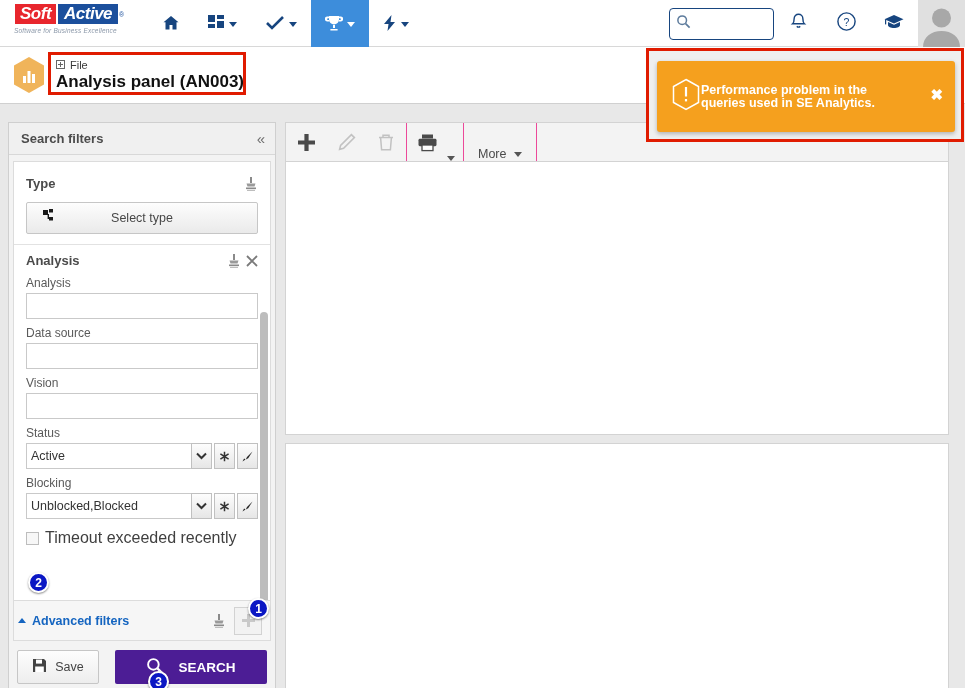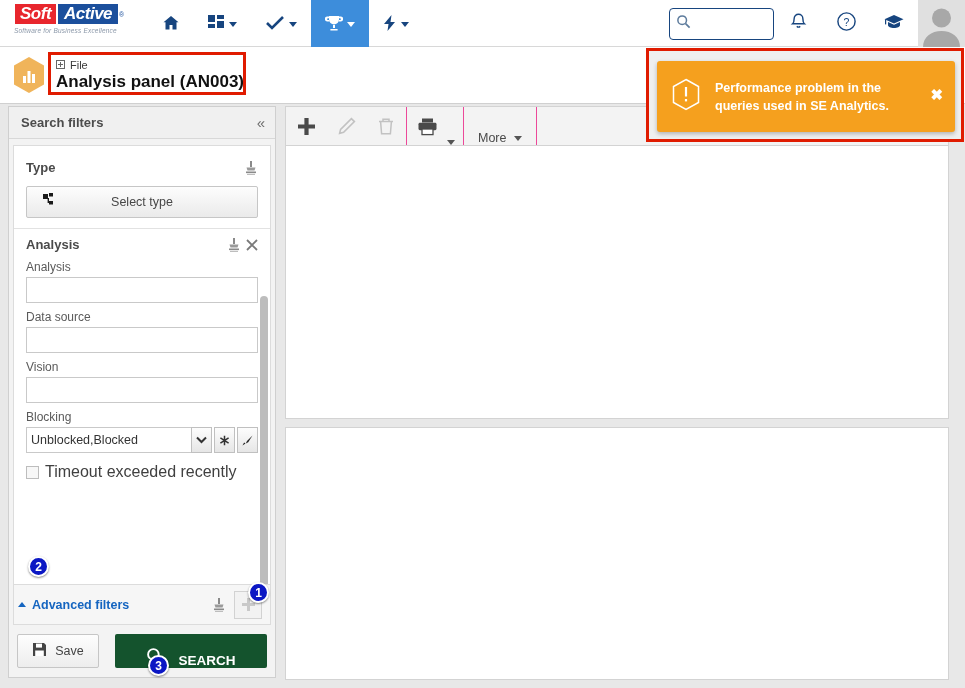--- a/index.html
+++ b/index.html
@@ -83,21 +83,21 @@
   .boxplus:before { left: 3px; top: 1px; width: 1px; height: 5px; }
   .boxplus:after { left: 1px; top: 3px; width: 5px; height: 1px; }
   .page-title { font-size: 17px; font-weight: bold; color: #111; margin-top: 1px; }
 
   .hl-title {
     position: absolute; left: 48px; top: 52px; width: 198px; height: 43px;
     border: 3px solid #e01b00; z-index: 40; pointer-events: none;
   }
 
   
-  .content { position: absolute; left: 0; top: 104px; width: 965px; height: 434px; }
+  .content { position: absolute; left: 0; top: 120px; width: 965px; height: 434px; }
 
   
   .filters {
     position: absolute; left: 8px; top: 2px; width: 268px; height: 572px;
     background: #f3f3f3; border: 1px solid #cfcfcf;
     display: flex; flex-direction: column;
   }
   .filters-head {
     height: 32px; background: #f0f0f0; border-bottom: 1px solid #d8d8d8;
     display: flex; align-items: center; justify-content: space-between;
@@ -183,22 +183,22 @@
   .footer-bar {
     height: 52px; display: flex; align-items: center; gap: 16px; padding: 0 8px;
   }
   .save-btn {
     height: 34px; width: 82px; border: 1px solid #c6c6c6; border-radius: 2px;
     background: linear-gradient(#fdfdfd, #ededed);
     display: flex; align-items: center; justify-content: center; gap: 8px;
     font-size: 12.5px; color: #444; cursor: pointer;
   }
   .search-btn {
-    height: 34px; flex: 1; background: #14532d; border: none; border-radius: 2px;
-    display: flex; align-items: flex-end; justify-content: center; gap: 14px;
+    height: 34px; flex: 1; background: #4c1d95; border: none; border-radius: 2px;
+    display: flex; align-items: center; justify-content: center; gap: 14px;
     color: #fff; font-size: 13.5px; font-weight: bold; cursor: pointer;
     position: relative;
   }
 
   
   .badge {
     position: absolute; width: 21px; height: 21px; border-radius: 50%;
     background: #0b17c4; color: #fff; font-size: 12px; font-weight: bold;
     display: flex; align-items: center; justify-content: center;
     border: 2px solid #ffffff; box-shadow: 0 1px 2px rgba(0,0,0,.45); z-index: 30;
@@ -239,22 +239,22 @@
     position: absolute; left: 646px; top: 48px; width: 318px; height: 94px;
     border: 3px solid #e01b00; z-index: 50; background: #efefef;
   }
   .toast {
     position: absolute; left: 8px; top: 10px; width: 298px; height: 71px;
     background: #f5a01e; border-radius: 3px; display: flex; align-items: center;
     box-shadow: 0 2px 4px rgba(0,0,0,.25);
   }
   .toast-ic { margin-left: 14px; flex: none; }
   .toast-msg {
-    margin-left: 14px; color: #ffffff; font-size: 12.5px; font-weight: bold;
-    line-height: 18px; width: 200px;
+    color: #ffffff; font-size: 12.5px; font-weight: bold;
+    line-height: 13px; width: 200px;
   }
   .toast-close {
     position: absolute; right: 12px; top: 26px; color: #fff; cursor: pointer;
     font-size: 15px; font-weight: bold; line-height: 1;
   }
 </style>
 </head>
 <body>
 
 <div class="app">
@@ -443,20 +443,42 @@
           <div class="field">
             <div class="field-label">Data source</div>
             <input class="txt" type="text" value="" style="">
           </div>
 
           <div class="field">
             <div class="field-label">Vision</div>
             <input class="txt" type="text" value="" style="">
           </div>
 
+          <div class="field">
+            <div class="field-label">Status</div>
+            <div class="combo-row">
+              <span class="combo-val">Active</span>
+              <span class="mini-btn attached">
+                <svg width="11" height="8" viewBox="0 0 11 8">
+                    <path d="M1 1.5l4.5 4.5L10 1.5" fill="none" stroke="#333" stroke-width="2"></path>
+                  </svg>
+              </span>
+              <span class="mini-btn">
+                <svg width="11" height="11" viewBox="0 0 11 11">
+                    <path d="M5.5 0.8v9.4M1.4 2.8l8.2 5.4M9.6 2.8L1.4 8.2" stroke="#333" stroke-width="1.5"></path>
+                  </svg>
+              </span>
+              <span class="mini-btn">
+                <svg width="13" height="13" viewBox="0 0 13 13">
+                    <path d="M11.5 1.5L6 7l-1.2 2.4L7.2 8.2z" fill="#222"></path>
+                    <path d="M4.5 9.5L1.5 11.5l1.6-3z" fill="#222"></path>
+                  </svg>
+              </span>
+            </div>
+          </div>
 
           <div class="field">
             <div class="field-label">Blocking</div>
             <div class="combo-row">
               <span class="combo-val">Unblocked,Blocked</span>
               <span class="mini-btn attached">
                 <svg width="11" height="8" viewBox="0 0 11 8">
                     <path d="M1 1.5l4.5 4.5L10 1.5" fill="none" stroke="#333" stroke-width="2"></path>
                   </svg>
               </span>

